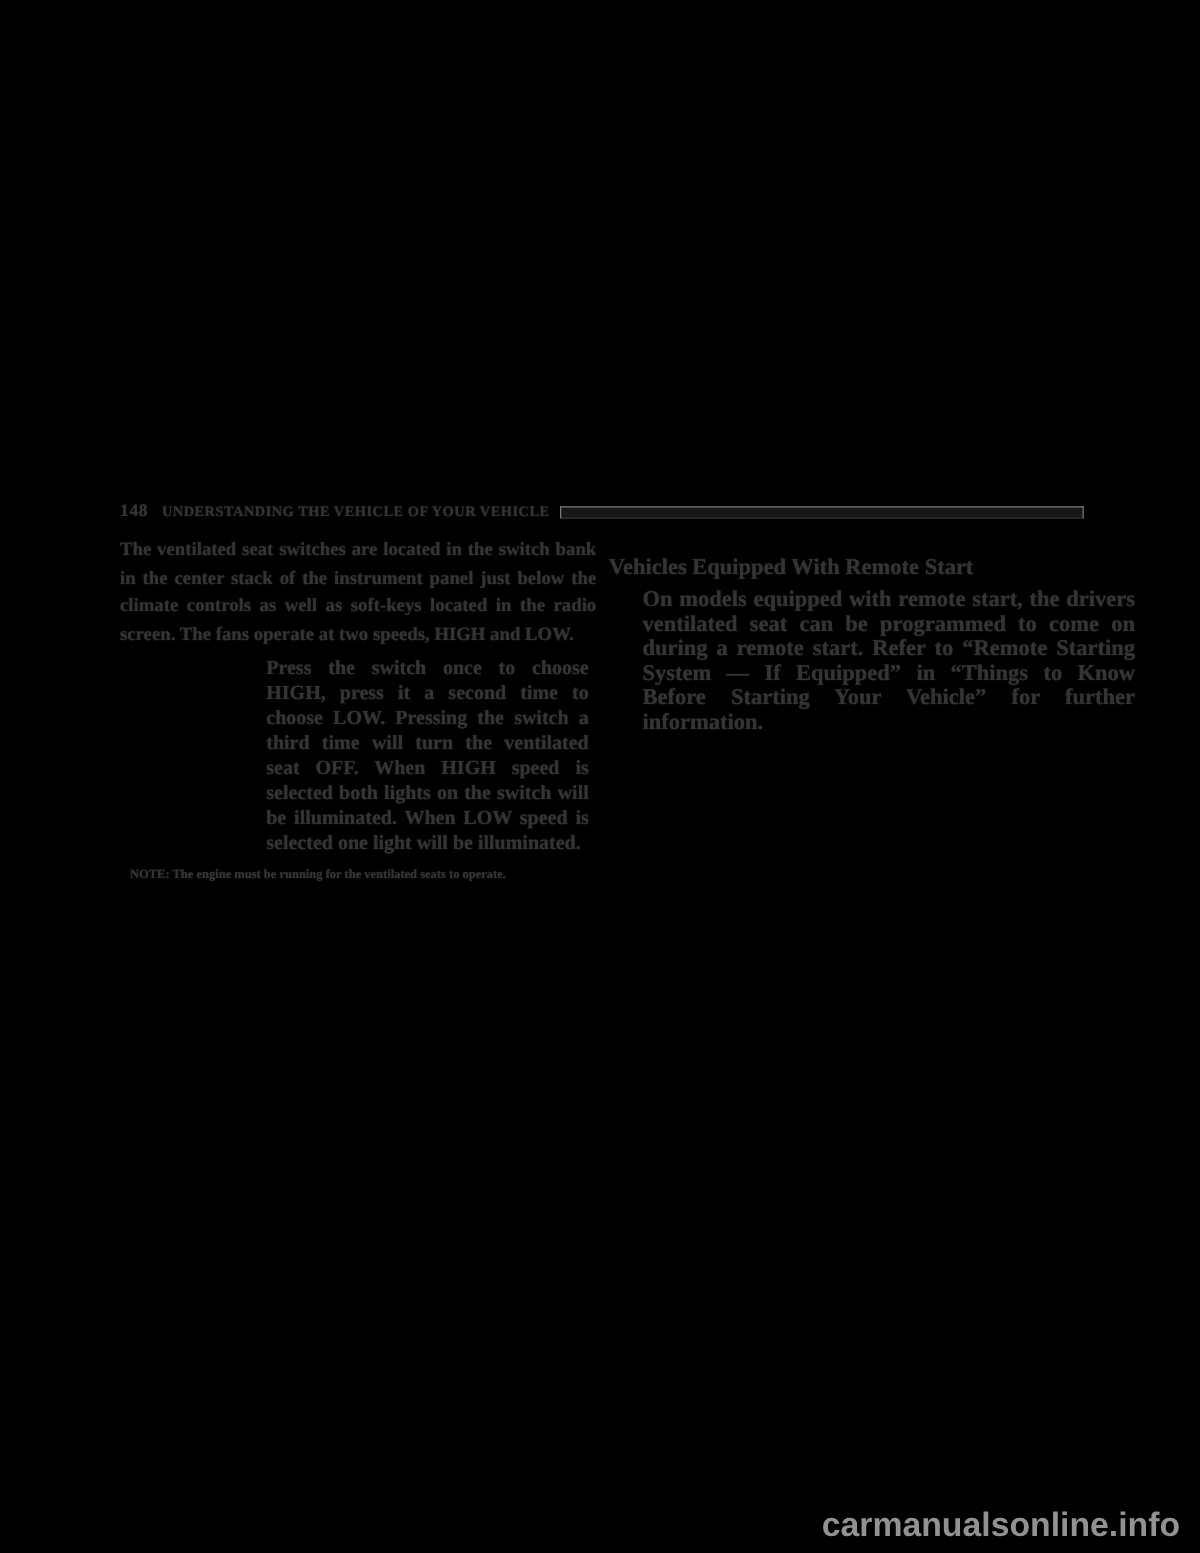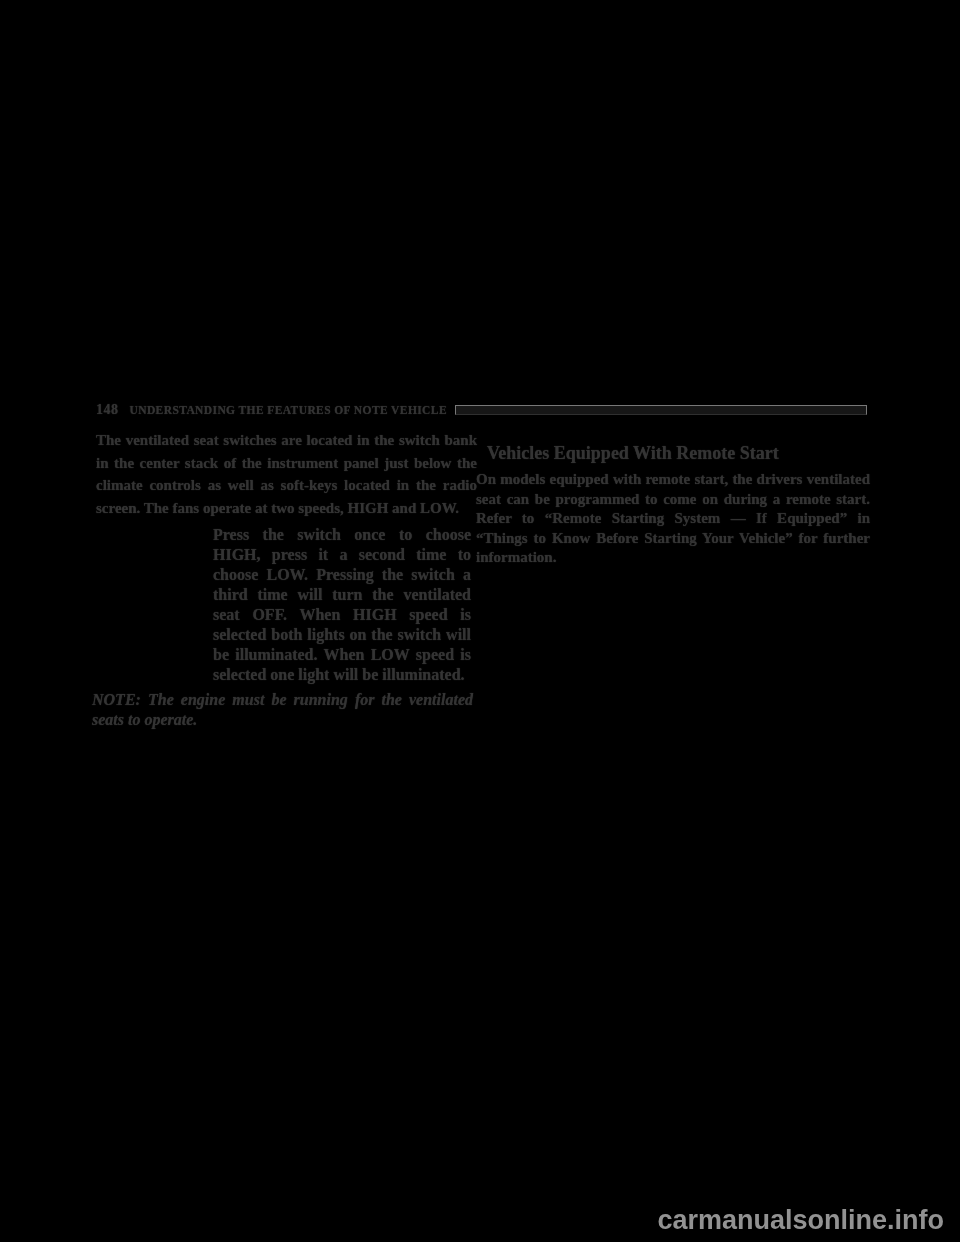--- a/index.html
+++ b/index.html
@@ -55,51 +55,51 @@
   }
   #intro {
     left: 96px; top: 429px; width: 381px;
     font-size: 15px; line-height: 22.5px;
   }
   #operation {
     left: 213px; top: 525px; width: 258px;
     font-size: 16px; line-height: 20px;
   }
   #note {
-    left: 92px; top: 690px; width: 381px;
-    font-size: 16px; line-height: 20px; font-style: italic;
+    left: 104px; top: 690px; width: 381px;
+    font-size: 10px; line-height: 20px;
   }
   #remote-heading {
     left: 487px; top: 444px; width: 394px;
     font-size: 18px; line-height: 18px;
     text-align: left;
   }
   #remote-para {
-    left: 476px; top: 470px; width: 394px;
-    font-size: 15px; line-height: 19.5px;
+    left: 514px; top: 470px; width: 394px;
+    font-size: 18px; line-height: 19.5px;
   }
 
   
   .watermark {
     position: absolute;
     right: 16px;
     top: 1205px;
     font-family: "Liberation Sans", sans-serif;
     font-weight: bold;
     font-size: 27px;
     color: var(--watermark-text, #929292);
     cursor: pointer;
   }
 </style>
 </head>
 <body>
 
 <div class="manual-header">
   <span class="page-number">148</span>
-  <span class="section-title">UNDERSTANDING THE FEATURES OF NOTE VEHICLE</span>
+  <span class="section-title">UNDERSTANDING THE VEHICLE OF YOUR VEHICLE</span>
   <span class="header-bar"></span>
 </div>
 
 <p class="text-block" id="intro">The ventilated seat switches are located in the switch bank in the center stack of the instrument panel just below the climate controls as well as soft-keys located in the radio screen. The fans operate at two speeds, HIGH and LOW.</p>
 
 <p class="text-block" id="operation">Press the switch once to choose HIGH, press it a second time to choose LOW. Pressing the switch a third time will turn the ventilated seat OFF. When HIGH speed is selected both lights on the switch will be illuminated. When LOW speed is selected one light will be illuminated.</p>
 
 <p class="text-block" id="note">
   <strong>NOTE:</strong>
   <span>The engine must be running for the ventilated seats to operate.</span>

